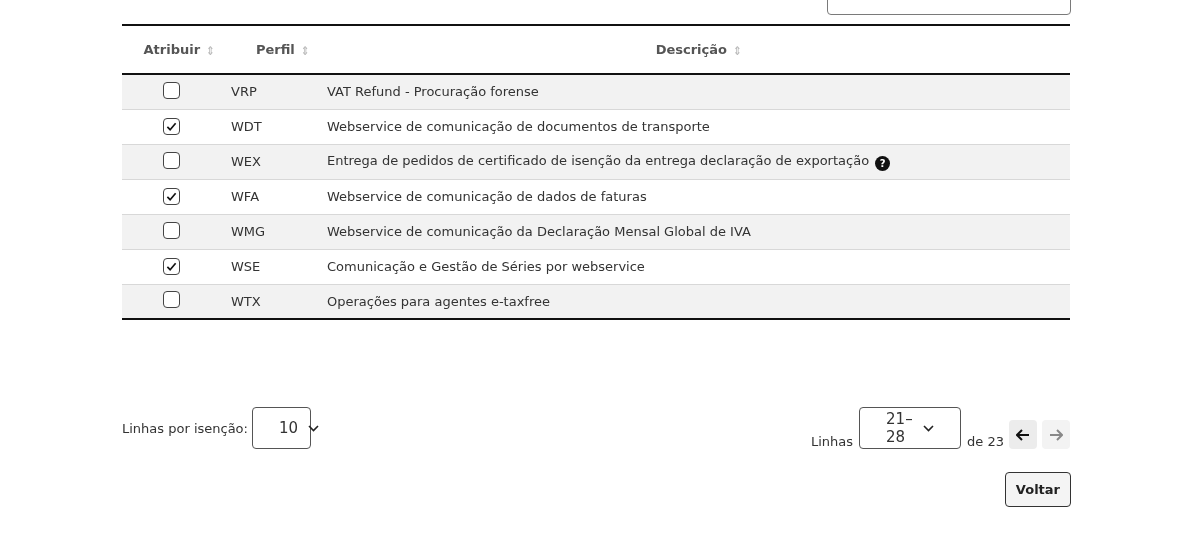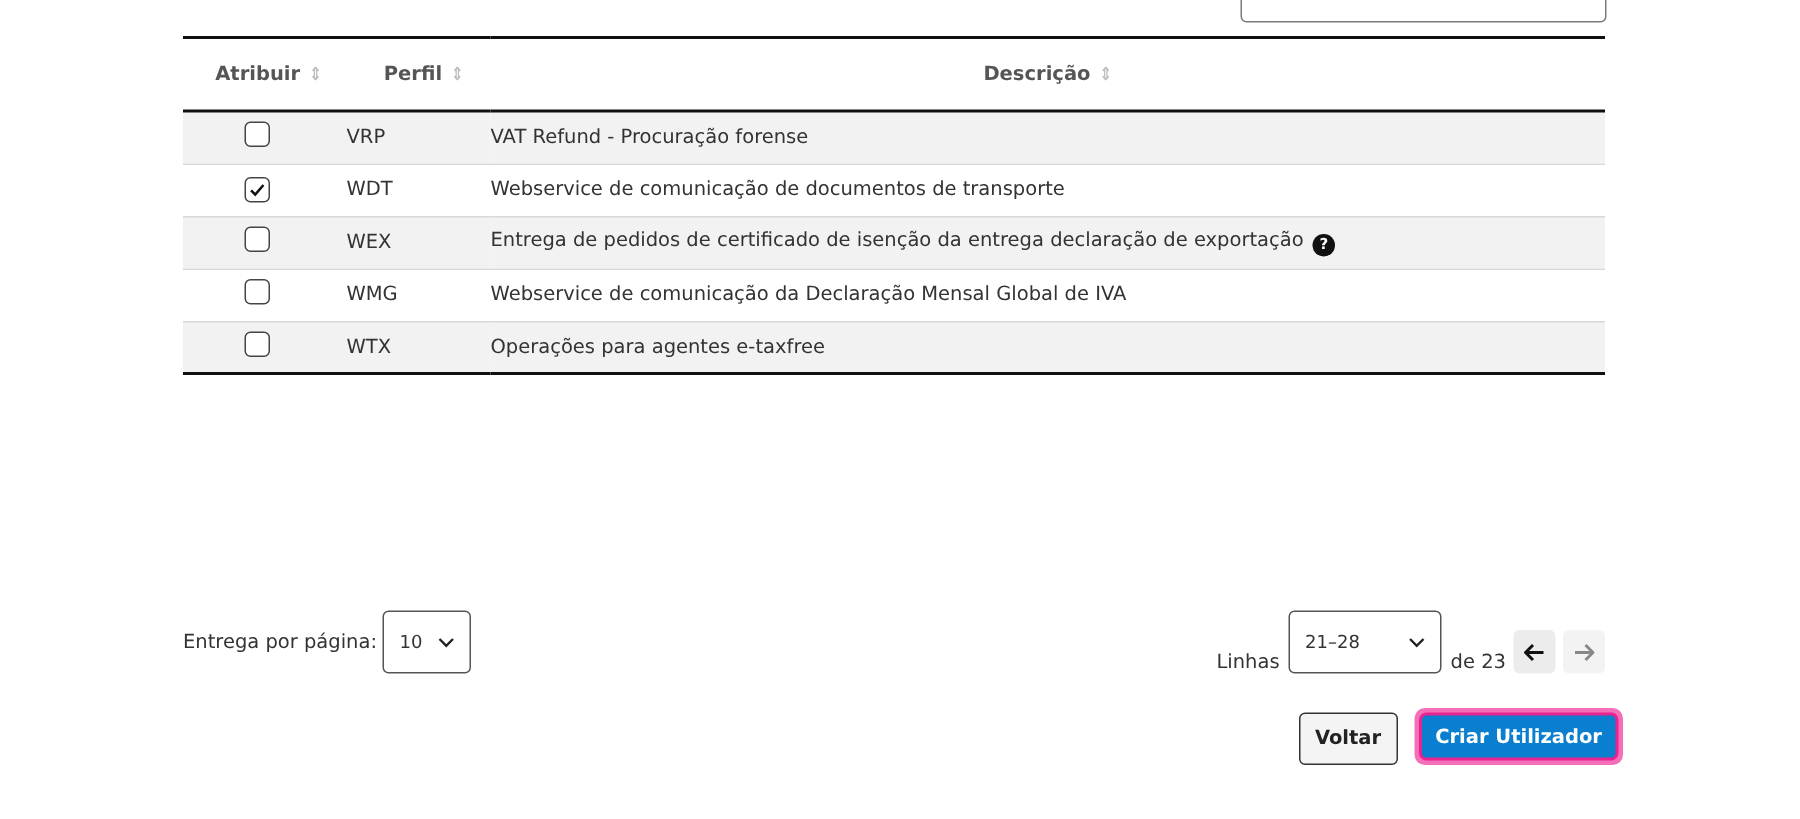--- a/index.html
+++ b/index.html
@@ -48,21 +48,21 @@
   .help-icon {
     display: inline-flex; align-items: center; justify-content: center;
     width: 15px; height: 15px; border-radius: 50%; background: #111; color: #fff;
     font-size: 10px; font-weight: bold; margin-left: 6px; vertical-align: -2px;
   }
 
   .pager-left { position: absolute; left: 122px; top: 407px; display: flex; align-items: center; font-size: 13px; color: #333; }
   .select {
     display: inline-flex; align-items: center; justify-content: space-between;
     border: 1px solid #555; border-radius: 4px; background: #fff;
-    height: 42px; padding: 0 10px; font-size: 12px; color: #333; cursor: pointer;
+    height: 42px; padding: 0 26px; font-size: 15px; color: #333; cursor: pointer;
   }
   .select .chev { font-size: 12px; margin-left: 10px; display: inline-block; }
   .pager-left .select { margin-left: 4px; width: 59px; }
 
   .pager-right { position: absolute; right: 130px; top: 407px; display: flex; align-items: flex-end; font-size: 13px; color: #333; }
   .pager-right .select { margin: 0 6px; width: 102px; }
   .nav-btn {
     width: 28px; height: 29px; background: #ececec; border-radius: 4px; border: none;
     display: inline-flex; align-items: center; justify-content: center;
     font-size: 16px; margin-left: 5px; color: #222; cursor: pointer;
@@ -128,42 +128,64 @@
     <td class="cell-check">
       <span class="checkbox ">
         
       </span>
     </td>
     <td class="cell-perfil"><span>WEX</span></td>
     <td class="cell-desc"><span>Entrega de pedidos de certificado de isenção da entrega declaração de exportação</span><span class="help-icon">?</span></td>
           </tr>
           <tr>
     <td class="cell-check">
+      <span class="checkbox checked">
+        <svg viewBox="0 0 12 12">
+                  <path d="M1.5 6.5 L4.5 9.5 L10.5 2.5" stroke="#111" stroke-width="1.8" fill="none"></path>
+                </svg>
+      </span>
+    </td>
+    <td class="cell-perfil"><span>WFA</span></td>
+    <td class="cell-desc"><span>Webservice de comunicação de dados de faturas</span></td>
+          </tr>
+          <tr>
+    <td class="cell-check">
       <span class="checkbox ">
         
       </span>
     </td>
     <td class="cell-perfil"><span>WMG</span></td>
     <td class="cell-desc"><span>Webservice de comunicação da Declaração Mensal Global de IVA</span></td>
           </tr>
           <tr>
     <td class="cell-check">
+      <span class="checkbox checked">
+        <svg viewBox="0 0 12 12">
+                  <path d="M1.5 6.5 L4.5 9.5 L10.5 2.5" stroke="#111" stroke-width="1.8" fill="none"></path>
+                </svg>
+      </span>
+    </td>
+    <td class="cell-perfil"><span>WSE</span></td>
+    <td class="cell-desc"><span>Comunicação e Gestão de Séries por webservice</span></td>
+          </tr>
+          <tr>
+    <td class="cell-check">
       <span class="checkbox ">
         
       </span>
     </td>
     <td class="cell-perfil"><span>WTX</span></td>
     <td class="cell-desc"><span>Operações para agentes e-taxfree</span></td>
           </tr>
         </tbody>
     </table>
   </div>
 
   <div class="pager-left">
-    <span>Entrega por página:</span>
+    <span>Linhas por isenção:</span>
     <div class="select">
       <span>10</span>
       <span class="chev">
         <svg width="11" height="7" viewBox="0 0 11 7">
             <path d="M1 1 L5.5 5.5 L10 1" stroke="#222" stroke-width="1.6" fill="none"></path>
           </svg>
       </span>
     </div>
   </div>
 
@@ -185,17 +207,14 @@
     </button>
     <button class="nav-btn disabled">
       <svg width="14" height="12" viewBox="0 0 14 12">
           <path d="M1 6 H12 M8 1 L13 6 L8 11" stroke="#888" stroke-width="2" fill="none"></path>
         </svg>
     </button>
   </div>
 
   <div class="actions">
     <button class="btn-back">Voltar</button>
-    <div class="btn-primary-wrap">
-      <button class="btn-primary">Criar Utilizador</button>
-    </div>
   </div>
 </div>
 
 </body></html>

